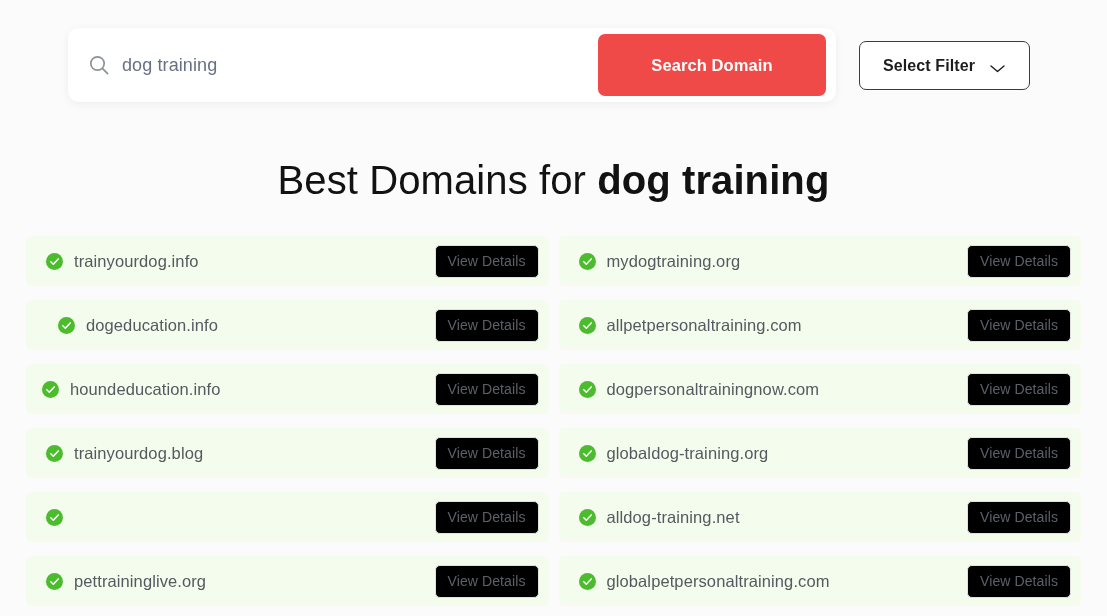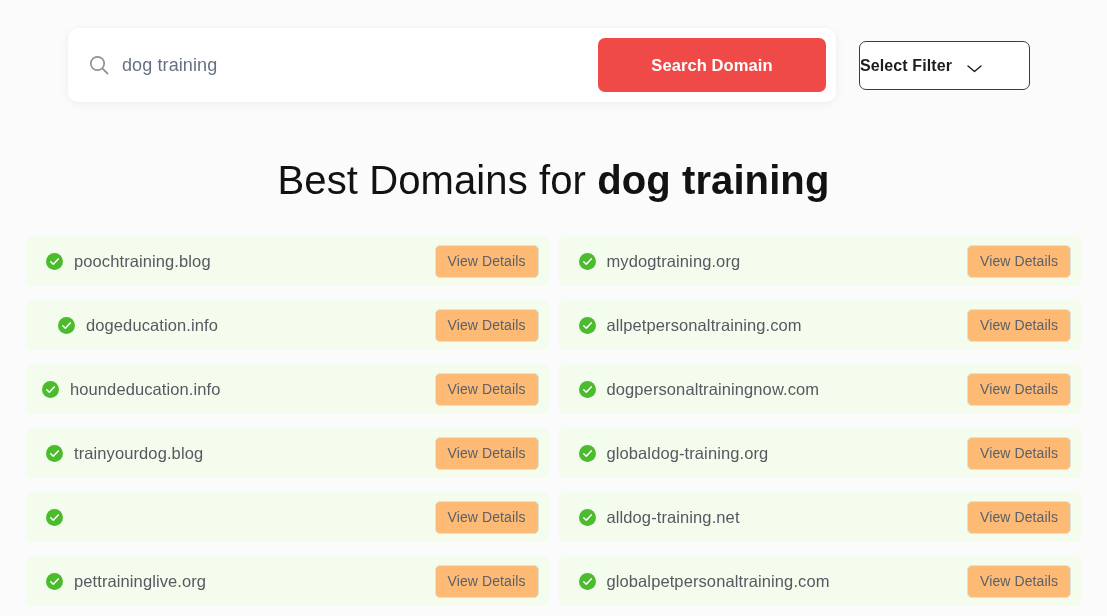--- a/index.html
+++ b/index.html
@@ -61,21 +61,21 @@
     width: 100%;
     padding: 0;
     height: 40px;
     line-height: 40px;
   }
   .search-input::placeholder { color: #a3aab7; }
 
   .search-btn {
     flex: 0 0 auto;
     width: 228px;
-    height: 54px;
+    height: 62px;
     margin-right: 10px;
     background: #ef4a47;
     border: none;
     border-radius: 7px;
     color: #ffffff;
     font-family: "Liberation Sans", sans-serif;
     font-size: 16.5px;
     font-weight: bold;
     letter-spacing: 0.1px;
     cursor: pointer;
@@ -85,20 +85,21 @@
     position: absolute;
     left: 859px;
     top: 41px;
     width: 171px;
     height: 49px;
     background: #ffffff;
     border: 1px solid #3c3c3c;
     border-radius: 7px;
     display: flex;
     align-items: center;
+    justify-content: center;
     gap: 14px;
     cursor: pointer;
     box-sizing: border-box;
   }
   .filter-label {
     font-size: 16px;
     font-weight: bold;
     color: #1d1d1f;
     letter-spacing: 0.1px;
   }
@@ -142,21 +143,21 @@
     font-size: 16.5px;
     color: #555a60;
     letter-spacing: 0.1px;
     white-space: nowrap;
     overflow: hidden;
     text-overflow: ellipsis;
   }
   .spacer { flex: 1 1 auto; }
   .details-btn {
     flex: 0 0 auto;
-    background: #fdba74;
+    background: #000000;
     border: 1px solid #dfe3dc;
     border-radius: 5px;
     height: 33px;
     padding: 0 12px;
     font-family: "Liberation Sans", sans-serif;
     font-size: 14px;
     color: #5b6069;
     letter-spacing: 0.1px;
     cursor: pointer;
     white-space: nowrap;
@@ -193,21 +194,21 @@
 <h1 class="page-title">
   <span>Best Domains for </span><span class="kw">dog training</span>
 </h1>
 
 <div class="results">
     <div class="result-row" style="background: rgb(244, 252, 237);">
       <span class="check-icon"><svg viewBox="0 0 17 17" width="17" height="17">
           <circle cx="8.5" cy="8.5" r="8.5" fill="#4cbb2d"></circle>
           <polyline points="4.8,8.8 7.3,11.2 12.2,5.9" fill="none" stroke="#ffffff" stroke-width="1.5" stroke-linecap="round" stroke-linejoin="round"></polyline>
         </svg></span>
-      <span class="domain-name">poochtraining.blog</span>
+      <span class="domain-name">trainyourdog.info</span>
       <span class="spacer"></span>
       <button class="details-btn">View Details</button>
     </div>
     <div class="result-row" style="background: rgb(244, 252, 237);">
       <span class="check-icon"><svg viewBox="0 0 17 17" width="17" height="17">
           <circle cx="8.5" cy="8.5" r="8.5" fill="#4cbb2d"></circle>
           <polyline points="4.8,8.8 7.3,11.2 12.2,5.9" fill="none" stroke="#ffffff" stroke-width="1.5" stroke-linecap="round" stroke-linejoin="round"></polyline>
         </svg></span>
       <span class="domain-name">mydogtraining.org</span>
       <span class="spacer"></span>

